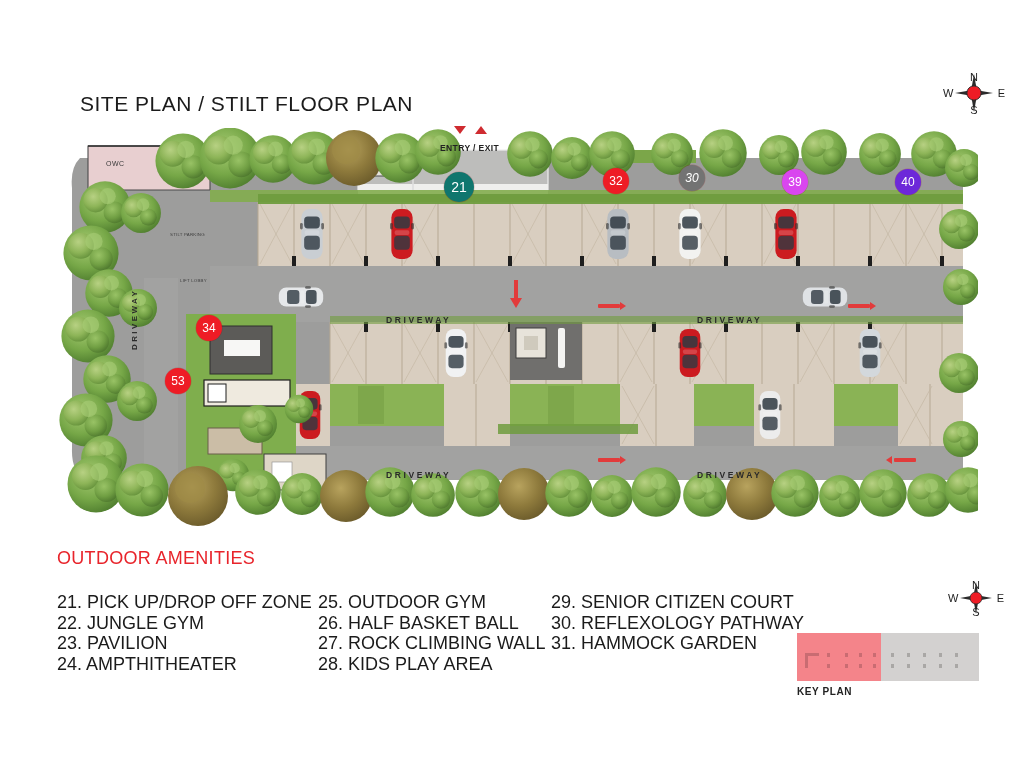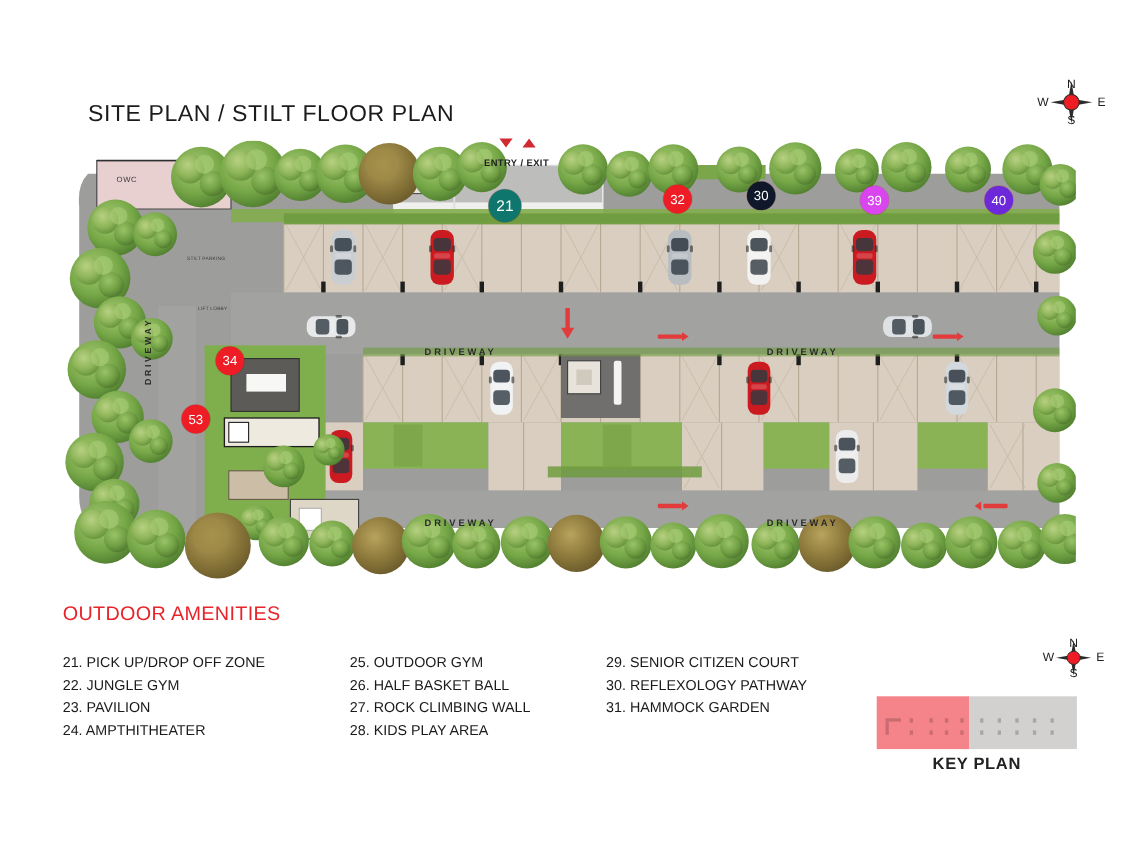--- a/index.html
+++ b/index.html
@@ -68,33 +68,33 @@
     display:flex;align-items:center;justify-content:center;
     font-size:12px;font-weight:400;
     box-shadow:0 0 0 .5px rgba(150,0,0,.25);
   }
 
   
   .amen-title{
     position:absolute;left:57px;top:548px;
     font-size:18px;color:#e8242b;letter-spacing:.3px;
   }
-  .amen-col{position:absolute;font-size:13px;color:#1b1b1b;line-height:20.5px;}
+  .amen-col{position:absolute;font-size:18px;color:#1b1b1b;line-height:20.5px;}
   .amen-col div{white-space:nowrap;}
   #amen-c1{left:57px;top:592px;}
   #amen-c2{left:318px;top:592px;}
   #amen-c3{left:551px;top:592px;}
 
   
   .keyplan{position:absolute;left:797px;top:633px;width:182px;height:48px;}
   .kp-left{position:absolute;left:0;top:0;width:84px;height:100%;background:#f4848a;}
   .kp-right{position:absolute;left:84px;top:0;width:98px;height:100%;background:#d3d1d0;}
   .kp-caption{
-    position:absolute;left:797px;top:686px;width:182px;text-align:center;
-    font-size:15px;font-weight:700;letter-spacing:.6px;color:#222;
+    position:absolute;left:797px;top:686px;width:182px;text-align:left;
+    font-size:10px;font-weight:700;letter-spacing:.6px;color:#222;
   }
 </style>
 </head>
 <body>
 
 <div id="root">
 
   <div class="title">SITE PLAN / STILT FLOOR PLAN</div>
 
   <div class="compass" style="left:955px;top:74px;width:38px;height:38px;">
@@ -459,21 +459,21 @@
 
   <div id="driveway-labels">
       <div class="driveway-label" style="left: 386px; top: 315px;">DRIVEWAY</div>
       <div class="driveway-label" style="left: 697px; top: 315px;">DRIVEWAY</div>
       <div class="driveway-label" style="left: 386px; top: 470px;">DRIVEWAY</div>
       <div class="driveway-label" style="left: 697px; top: 470px;">DRIVEWAY</div>
     </div>
   <div id="markers">
       <div class="marker" style="left: 444px; top: 172px; width: 30px; height: 30px; background: #0f766e; font-size: 14px;">21</div>
       <div class="marker" style="left: 603px; top: 168px; width: 26px; height: 26px; background: rgb(238, 28, 37); font-size: 12px;">32</div>
-      <div class="marker" style="left: 679px; top: 165px; width: 26px; height: 26px; background: #0f172a; font-size: 12px;">30</div>
+      <div class="marker" style="left: 679px; top: 165px; width: 26px; height: 26px; background: #737373; font-size: 12px; font-style: italic;">30</div>
       <div class="marker" style="left: 782px; top: 169px; width: 26px; height: 26px; background: #d946ef; font-size: 12px;">39</div>
       <div class="marker" style="left: 895px; top: 169px; width: 26px; height: 26px; background: #6d28d9; font-size: 12px;">40</div>
       <div class="marker" style="left: 196px; top: 315px; width: 26px; height: 26px; background: rgb(238, 28, 37); font-size: 12px;">34</div>
       <div class="marker" style="left: 165px; top: 368px; width: 26px; height: 26px; background: rgb(238, 28, 37); font-size: 12px;">53</div>
     </div>
 
   <div class="amen-title">OUTDOOR AMENITIES</div>
   <div class="amen-col" id="amen-c1">
       <div>21. PICK UP/DROP OFF ZONE</div>
       <div>22. JUNGLE GYM</div>

